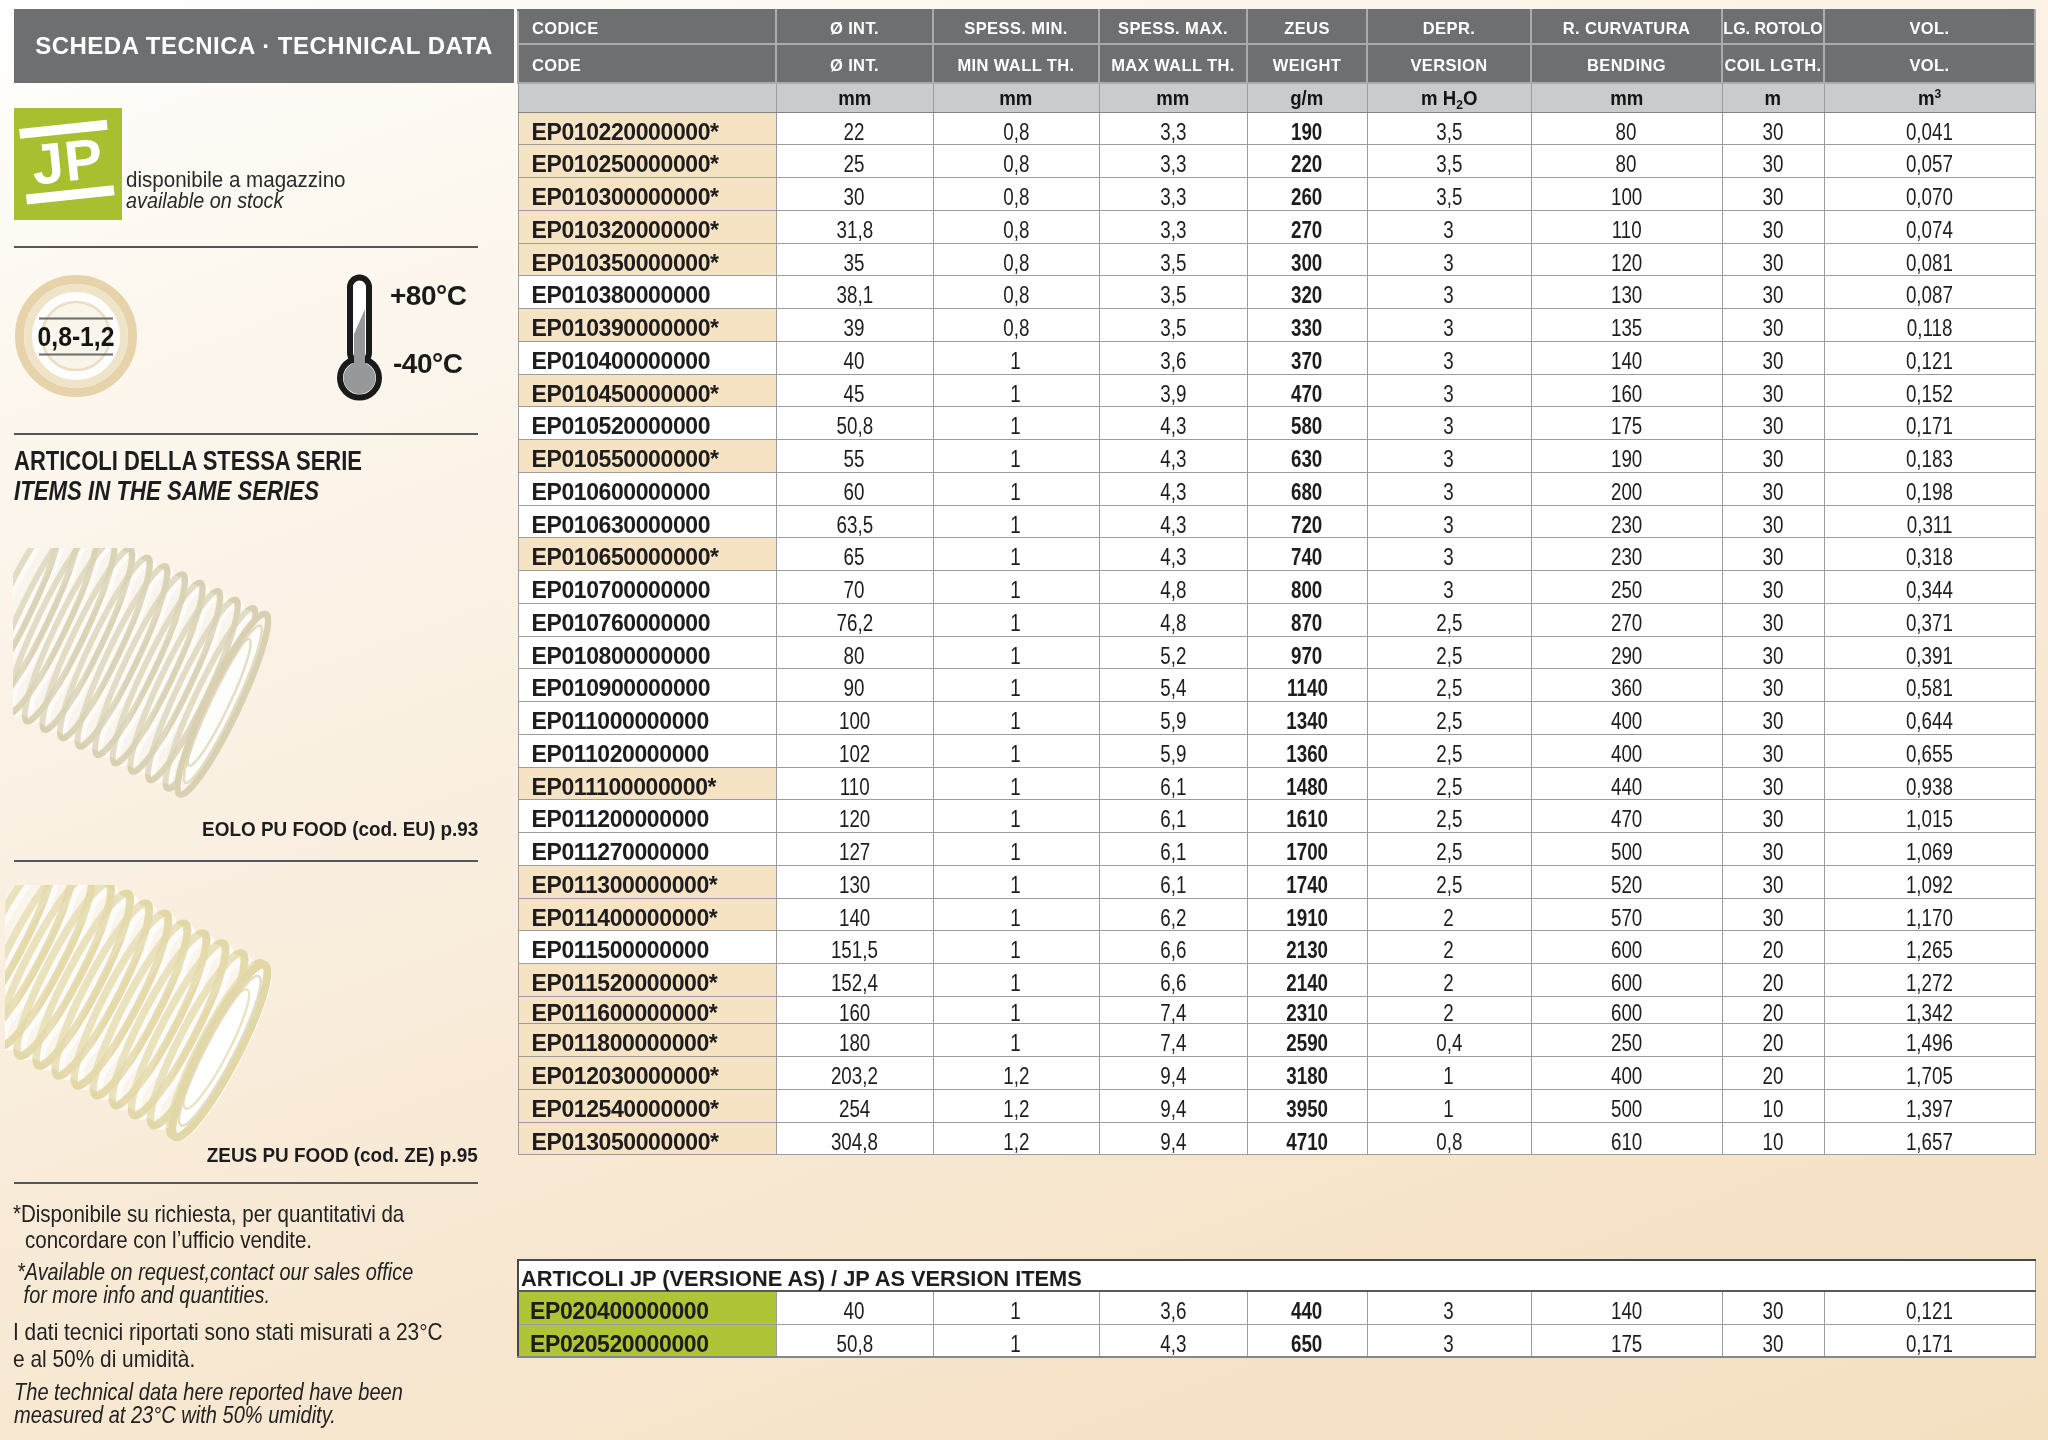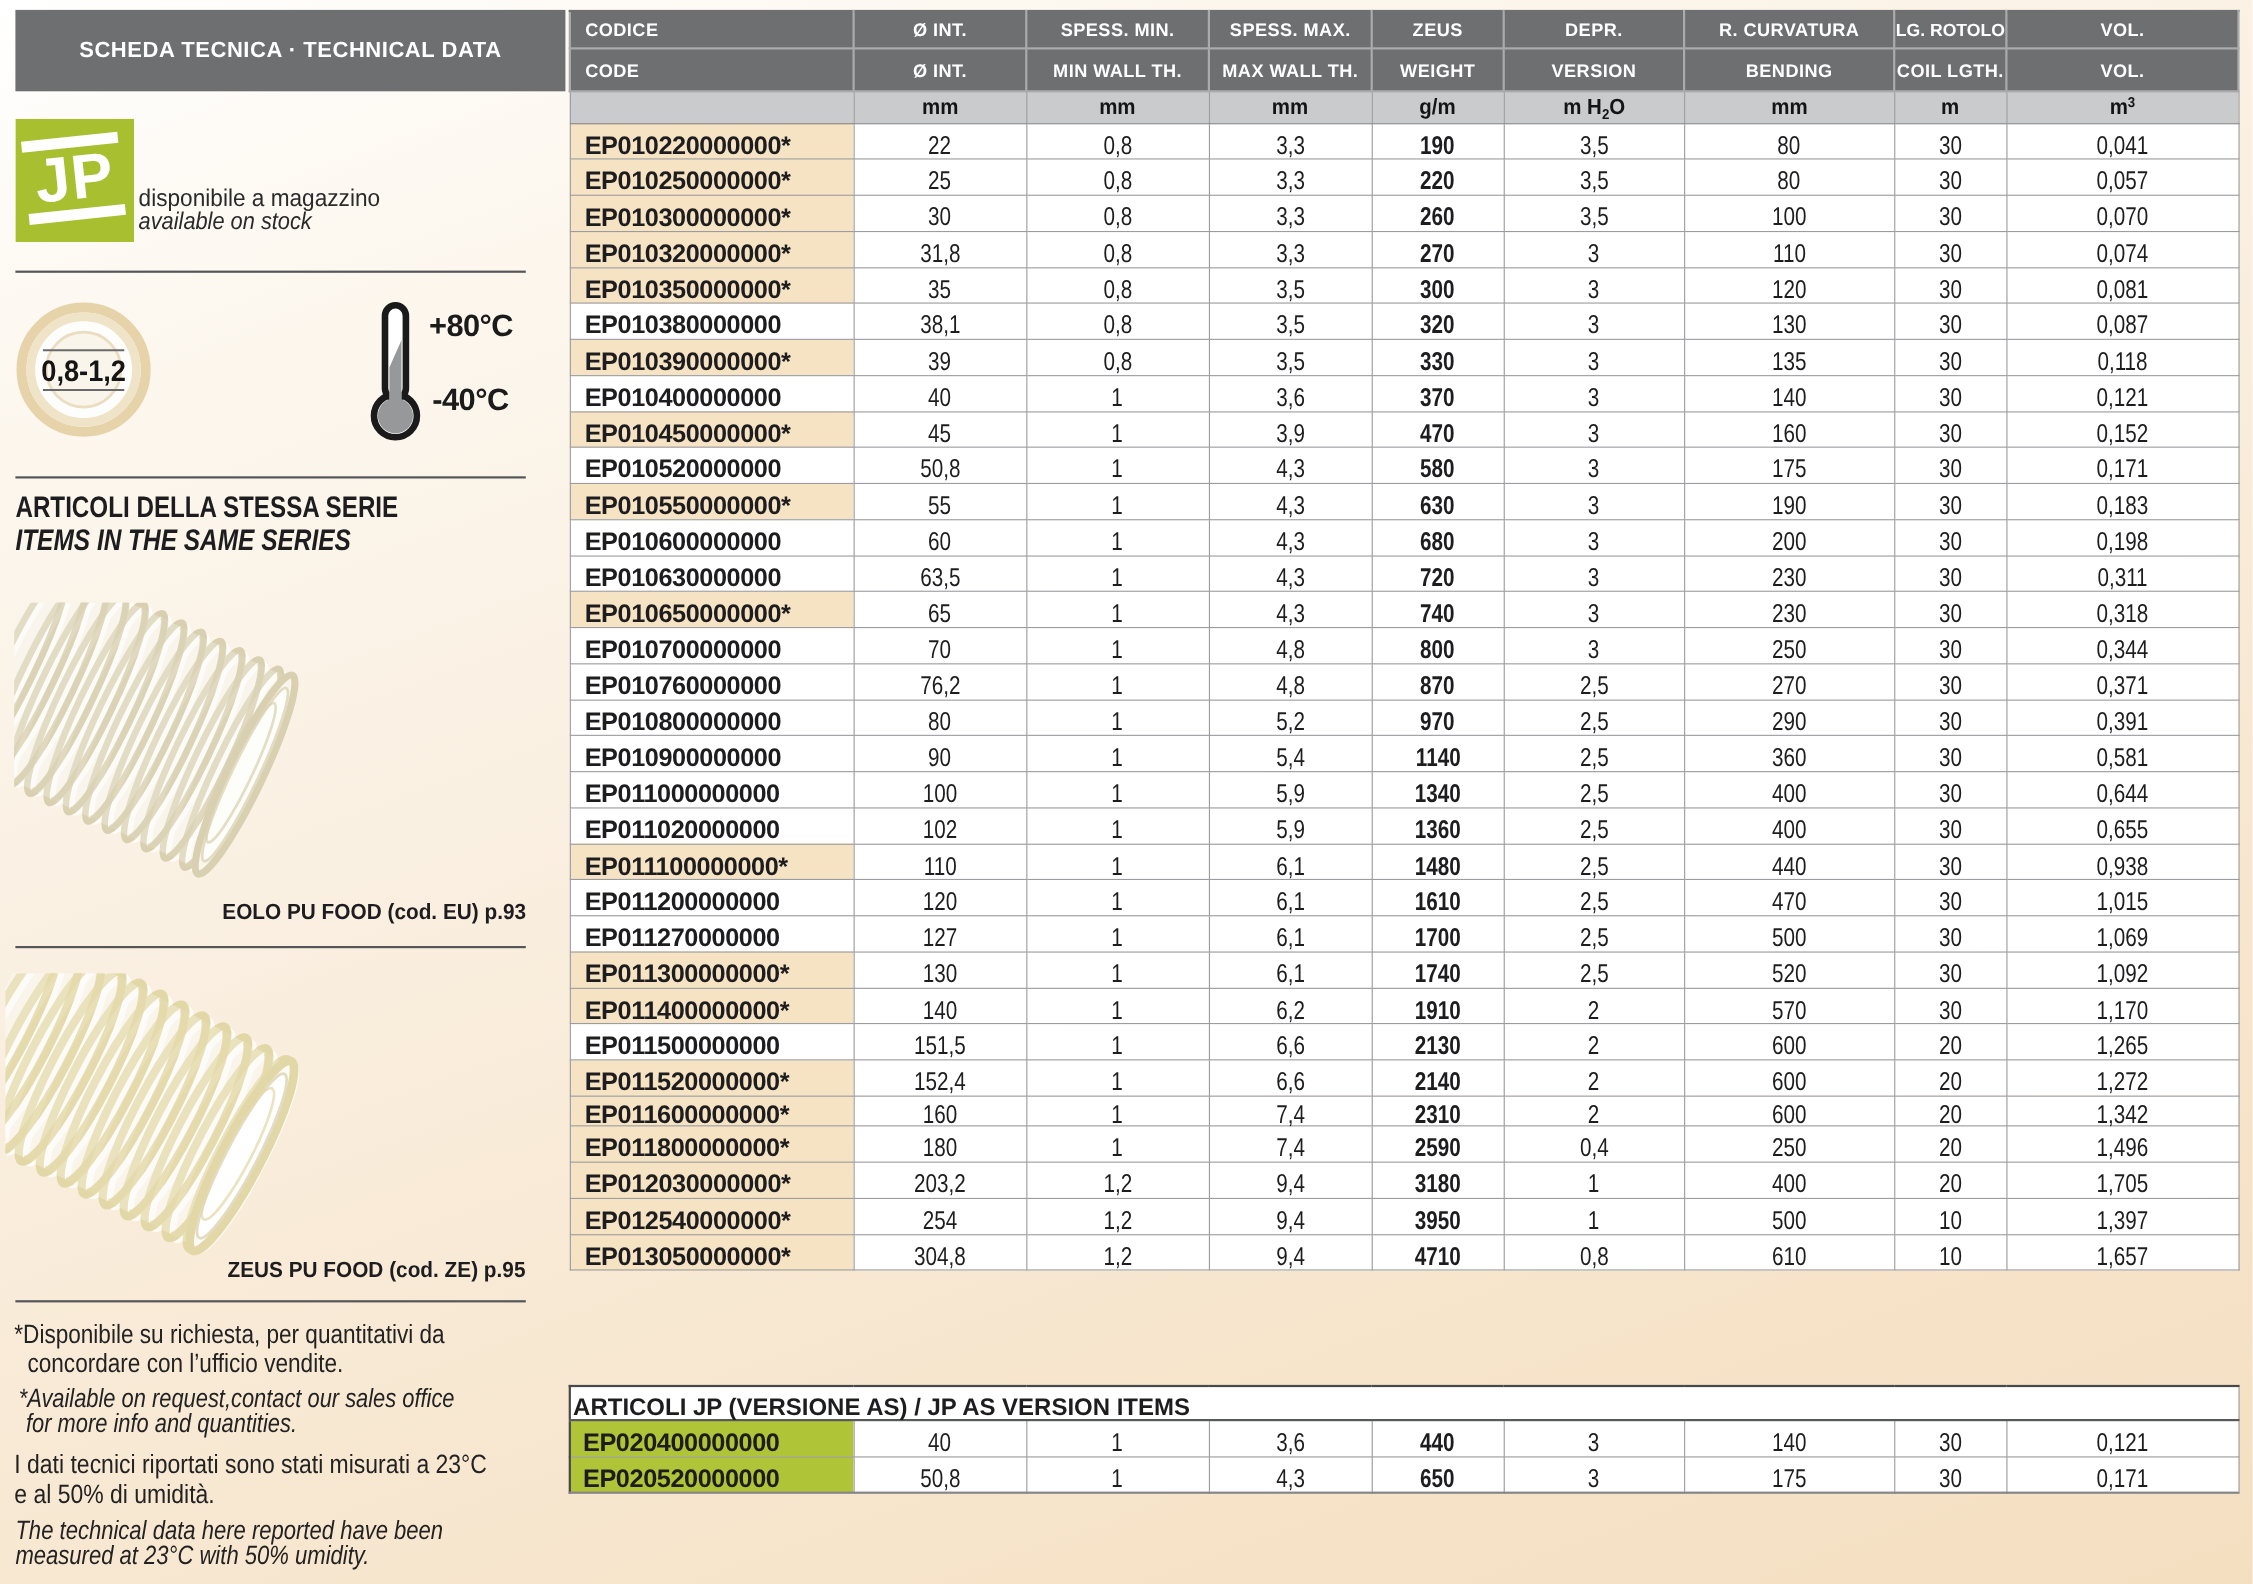--- a/index.html
+++ b/index.html
@@ -1,21 +1,21 @@
 <!DOCTYPE html>
 <html><head><meta charset="utf-8">
 <style>
 *{margin:0;padding:0;box-sizing:border-box}
 body{width:2048px;height:1440px;font-family:"Liberation Sans",sans-serif;}
 #page{position:relative;width:2048px;height:1440px;overflow:hidden;
  background:linear-gradient(160deg,#ffffff 0%,#fdf8f0 15%,#faf0e2 40%,#f8e9d4 62%,#f6e3c8 82%,#f4dfc1 100%);}
 .abs{position:absolute}
 .hr{position:absolute;left:14px;width:464px;height:2px;background:#55565a}
 #ttl{position:absolute;left:14px;top:9px;width:500px;height:74px;background:#6e6f71;
- color:#fff;font-weight:bold;font-size:20px;text-align:center;line-height:74px;letter-spacing:0.5px}
+ color:#fff;font-weight:bold;font-size:24px;text-align:center;line-height:74px;letter-spacing:0.5px}
 table{border-collapse:collapse;table-layout:fixed;position:absolute}
 #mt{left:517px;top:9px;width:1517px}
 #mt th{white-space:nowrap;background:#6e6f71;color:#fff;font-size:16.5px;font-weight:bold;letter-spacing:0.4px;padding-top:3px!important;
  border:2px solid #a9abad;text-align:center;padding:0}
 #mt th.c1{text-align:left;padding-left:13px}
 #mt td{border:1px solid #9b9ca0;font-size:23.5px;line-height:20px;color:#1d1d1f;text-align:center;background:#fff;padding:0;padding-top:6.5px}
 #mt td.c1{text-align:left;padding-left:13px;font-weight:bold;letter-spacing:-0.4px;font-size:23px}
 #mt td.hl{background:#f6e3c3}
 #mt tr.units td{background:#cacbcd;font-weight:bold;font-size:20px;color:#141414;border-top:2px solid #fbfbfb;border-bottom:1px solid #828386;padding-top:0}
 #mt td.pb{font-weight:bold}

